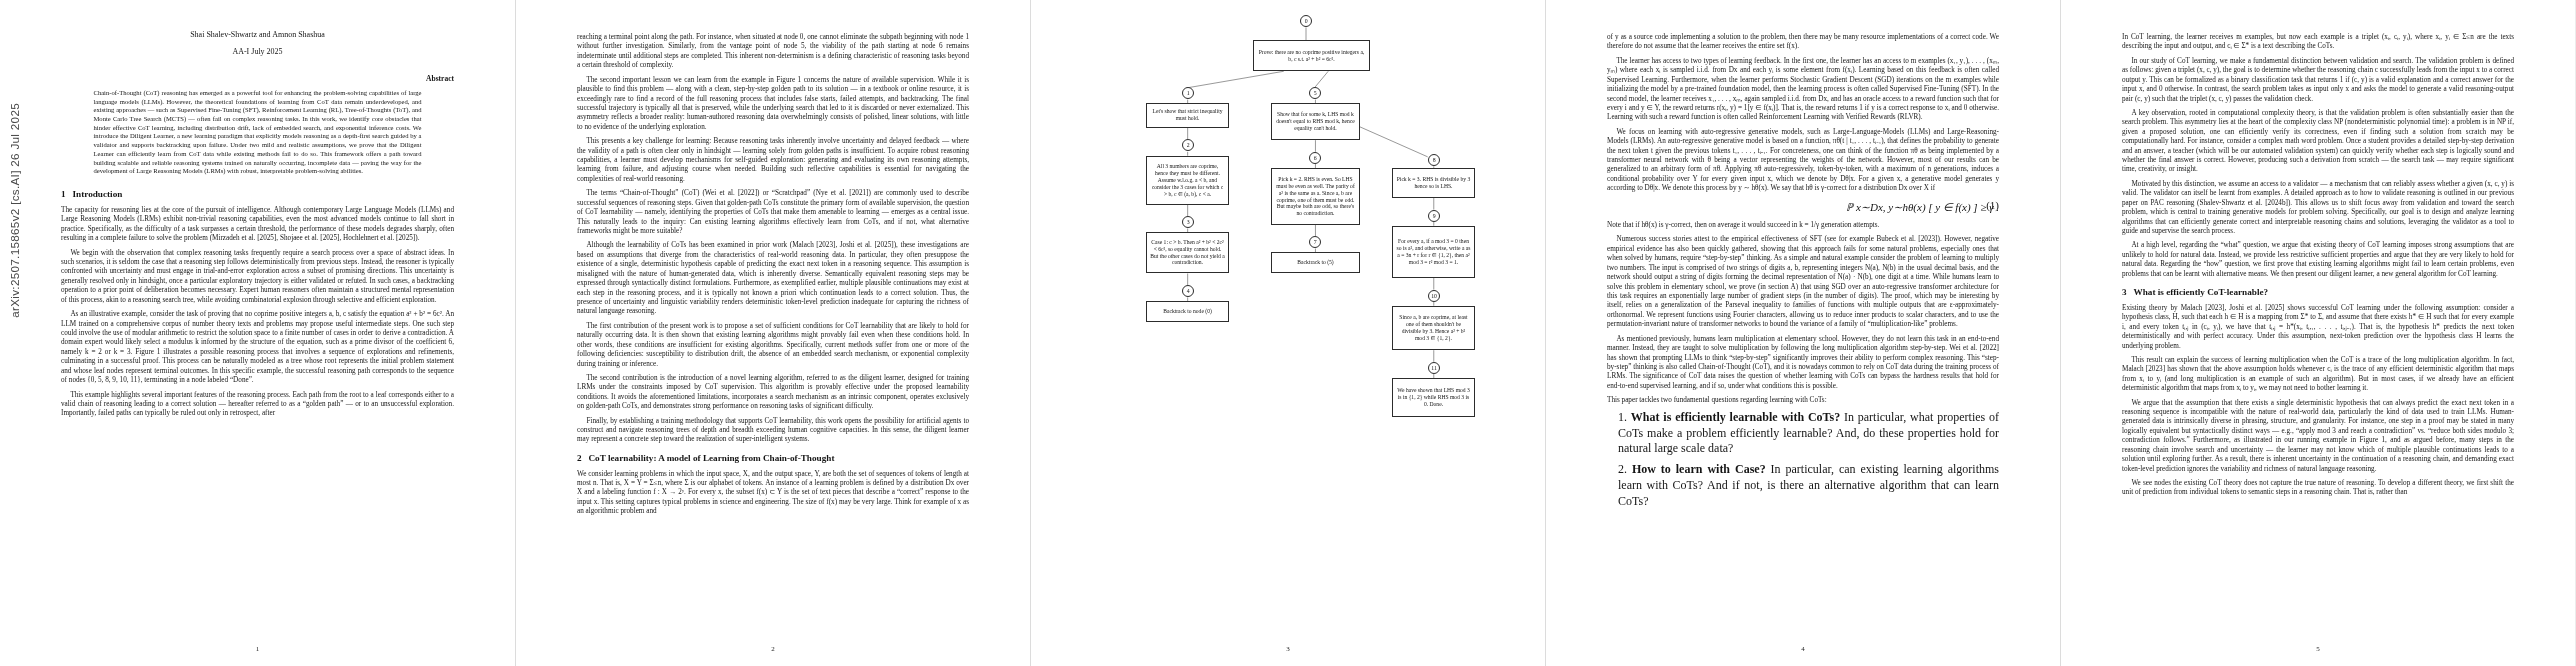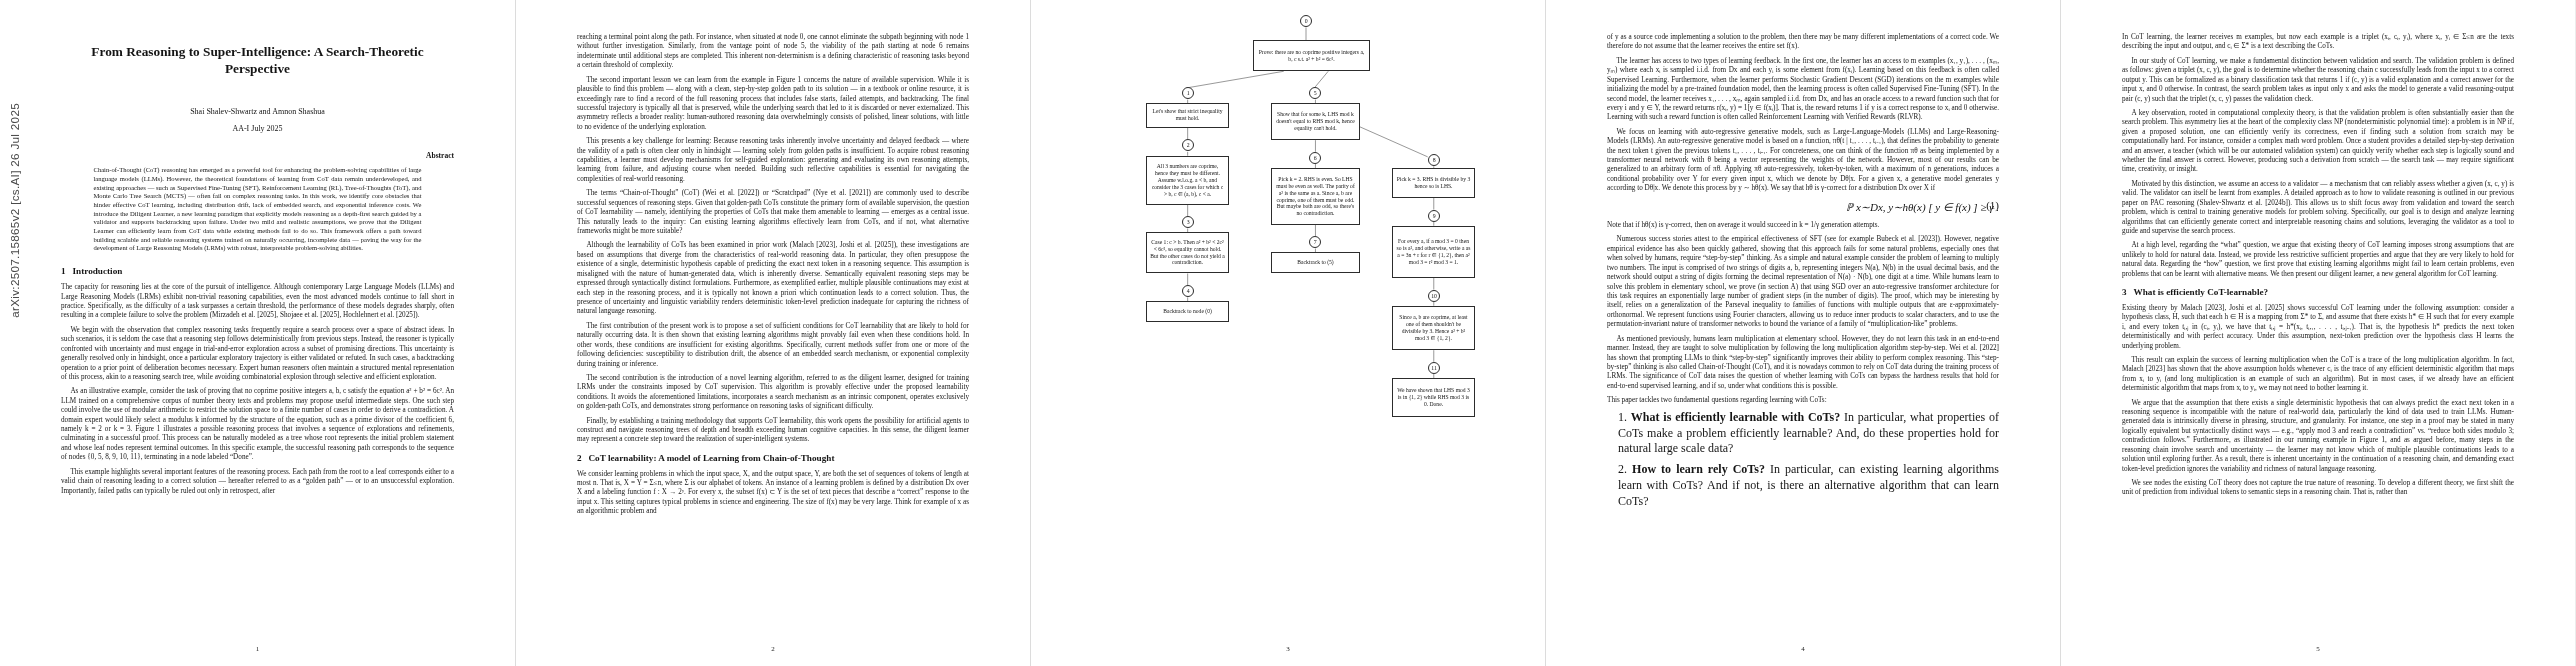--- a/index.html
+++ b/index.html
@@ -36,21 +36,20 @@
                font-size:5.8px; display:flex; align-items:center; justify-content:center; background:#fff; }
 </style>
 </head>
 <body>
 
 <div class="canvas">
 
   <div class="page">
     <div class="watermark">arXiv:2507.15865v2  [cs.AI]  26 Jul 2025</div>
     <div class="text-col">
-      <h1 class="title">From Reasoning to Super-Intelligence: A Search-Theoretic Perspective</h1>
       <div class="authors">Shai Shalev-Shwartz and Amnon Shashua</div>
       <div class="venue">AA-I July 2025</div>
       <div class="abs-head">Abstract</div>
       <p class="abstract">Chain-of-Thought (CoT) reasoning has emerged as a powerful tool for enhancing the problem-solving capabilities of large language models (LLMs). However, the theoretical foundations of learning from CoT data remain underdeveloped, and existing approaches — such as Supervised Fine-Tuning (SFT), Reinforcement Learning (RL), Tree-of-Thoughts (ToT), and Monte Carlo Tree Search (MCTS) — often fail on complex reasoning tasks. In this work, we identify core obstacles that hinder effective CoT learning, including distribution drift, lack of embedded search, and exponential inference costs. We introduce the Diligent Learner, a new learning paradigm that explicitly models reasoning as a depth-first search guided by a validator and supports backtracking upon failure. Under two mild and realistic assumptions, we prove that the Diligent Learner can efficiently learn from CoT data while existing methods fail to do so. This framework offers a path toward building scalable and reliable reasoning systems trained on naturally occurring, incomplete data — paving the way for the development of Large Reasoning Models (LRMs) with robust, interpretable problem-solving abilities.</p>
       <h2 class="sec-head">1&nbsp;&nbsp;&nbsp;Introduction</h2>
       <p class="body noindent">The capacity for reasoning lies at the core of the pursuit of intelligence. Although contemporary Large Language Models (LLMs) and Large Reasoning Models (LRMs) exhibit non-trivial reasoning capabilities, even the most advanced models continue to fall short in practice. Specifically, as the difficulty of a task surpasses a certain threshold, the performance of these models degrades sharply, often resulting in a complete failure to solve the problem (Mirzadeh et al. [2025], Shojaee et al. [2025], Hochlehnert et al. [2025]).</p>
       <p class="body">We begin with the observation that complex reasoning tasks frequently require a search process over a space of abstract ideas. In such scenarios, it is seldom the case that a reasoning step follows deterministically from previous steps. Instead, the reasoner is typically confronted with uncertainty and must engage in trial-and-error exploration across a subset of promising directions. This uncertainty is generally resolved only in hindsight, once a particular exploratory trajectory is either validated or refuted. In such cases, a backtracking operation to a prior point of deliberation becomes necessary. Expert human reasoners often maintain a structured mental representation of this process, akin to a reasoning search tree, while avoiding combinatorial explosion through selective and efficient exploration.</p>
       <p class="body">As an illustrative example, consider the task of proving that no coprime positive integers a, b, c satisfy the equation a² + b² = 6c². An LLM trained on a comprehensive corpus of number theory texts and problems may propose useful intermediate steps. One such step could involve the use of modular arithmetic to restrict the solution space to a finite number of cases in order to derive a contradiction. A domain expert would likely select a modulus k informed by the structure of the equation, such as a prime divisor of the coefficient 6, namely k = 2 or k = 3. Figure 1 illustrates a possible reasoning process that involves a sequence of explorations and refinements, culminating in a successful proof. This process can be naturally modeled as a tree whose root represents the initial problem statement and whose leaf nodes represent terminal outcomes. In this specific example, the successful reasoning path corresponds to the sequence of nodes {0, 5, 8, 9, 10, 11}, terminating in a node labeled “Done”.</p>
       <p class="body">This example highlights several important features of the reasoning process. Each path from the root to a leaf corresponds either to a valid chain of reasoning leading to a correct solution — hereafter referred to as a “golden path” — or to an unsuccessful exploration. Importantly, failed paths can typically be ruled out only in retrospect, after</p>
     </div>
@@ -126,39 +125,39 @@
     <div class="tree-box" style="left:361px;top:168px;width:83px;height:30px;">Pick k = 3. RHS is divisible by 3 hence so is LHS.</div>
     <div class="tree-box" style="left:361px;top:226px;width:83px;height:52px;">For every a, if a mod 3 = 0 then so is a², and otherwise, write a as a = 3n + r for r ∈ {1, 2}, then a² mod 3 = r² mod 3 = 1.</div>
     <div class="tree-box" style="left:361px;top:306px;width:83px;height:44px;">Since a, b are coprime, at least one of them shouldn't be divisible by 3. Hence a² + b² mod 3 ∈ {1, 2}.</div>
     <div class="tree-box final" style="left:361px;top:378px;width:83px;height:39px;">We have shown that LHS mod 3 is in {1, 2} while RHS mod 3 is 0. Done.</div>
 
     <div class="page-number">3</div>
   </div>
 
   <div class="page">
     <div class="text-col pad-top">
-      <p class="body noindent">of y as a source code implementing a solution to the problem, then there may be many different implementations of a correct code. We therefore do not assume that the learner receives the entire set f(x).</p>
+      <p class="body noindent">of y as a source code implementing a solution to the problem, then there may be many resource implementations of a correct code. We therefore do not assume that the learner receives the entire set f(x).</p>
       <p class="body">The learner has access to two types of learning feedback. In the first one, the learner has an access to m examples (x₁, y₁), . . . , (xₘ, yₘ) where each xᵢ is sampled i.i.d. from Dx and each yᵢ is some element from f(xᵢ). Learning based on this feedback is often called Supervised Learning. Furthermore, when the learner performs Stochastic Gradient Descent (SGD) iterations on the m examples while initializing the model by a pre-trained foundation model, then the learning process is often called Supervised Fine-Tuning (SFT). In the second model, the learner receives x₁, . . . , xₘ, again sampled i.i.d. from Dx, and has an oracle access to a reward function such that for every i and y ∈ Y, the reward returns r(xᵢ, y) = 1[y ∈ f(xᵢ)]. That is, the reward returns 1 if y is a correct response to xᵢ and 0 otherwise. Learning with such a reward function is often called Reinforcement Learning with Verified Rewards (RLVR).</p>
       <p class="body">We focus on learning with auto-regressive generative models, such as Large-Language-Models (LLMs) and Large-Reasoning-Models (LRMs). An auto-regressive generative model is based on a function, πθ(t | t₁, . . . , tᵢ₋₁), that defines the probability to generate the next token t given the previous tokens t₁, . . . , tᵢ₋₁. For concreteness, one can think of the function πθ as being implemented by a transformer neural network with θ being a vector representing the weights of the network. However, most of our results can be generalized to an arbitrary form of πθ. Applying πθ auto-regressively, token-by-token, with a maximum of n generations, induces a conditional probability over Y for every given input x, which we denote by Dθ|x. For a given x, a generative model generates y according to Dθ|x. We denote this process by y ∼ hθ(x). We say that hθ is γ-correct for a distribution Dx over X if</p>
       <div class="eq-row">
         <span>ℙ x∼Dx, y∼hθ(x) [ y ∈ f(x) ] ≥ γ .</span>
         <span class="eq-num">(1)</span>
       </div>
       <p class="body noindent">Note that if hθ(x) is γ-correct, then on average it would succeed in k = 1/γ generation attempts.</p>
       <p class="body">Numerous success stories attest to the empirical effectiveness of SFT (see for example Bubeck et al. [2023]). However, negative empirical evidence has also been quickly gathered, showing that this approach fails for some natural problems, especially ones that when solved by humans, require “step-by-step” thinking. As a simple and natural example consider the problem of learning to multiply two numbers. The input is comprised of two strings of digits a, b, representing integers N(a), N(b) in the usual decimal basis, and the network should output a string of digits forming the decimal representation of N(a) · N(b), one digit at a time. While humans learn to solve this problem in elementary school, we prove (in section A) that using SGD over an auto-regressive transformer architecture for this task requires an exponentially large number of gradient steps (in the number of digits). The proof, which may be interesting by itself, relies on a generalization of the Parseval inequality to families of functions with multiple outputs that are ε-approximately-orthonormal. We represent functions using Fourier characters, allowing us to reduce inner products to scalar characters, and to use the permutation-invariant nature of transformer networks to bound the variance of a family of “multiplication-like” problems.</p>
       <p class="body">As mentioned previously, humans learn multiplication at elementary school. However, they do not learn this task in an end-to-end manner. Instead, they are taught to solve multiplication by following the long multiplication algorithm step-by-step. Wei et al. [2022] has shown that prompting LLMs to think “step-by-step” significantly improves their ability to perform complex reasoning. This “step-by-step” thinking is also called Chain-of-Thought (CoT), and it is nowadays common to rely on CoT data during the training process of LRMs. The significance of CoT data raises the question of whether learning with CoTs can bypass the hardness results that hold for end-to-end supervised learning, and if so, under what conditions this is possible.</p>
       <p class="q-intro">This paper tackles two fundamental questions regarding learning with CoTs:</p>
       <p class="q-item">
         <span>1.</span>
         <span class="b">What is efficiently learnable with CoTs?</span>
         <span>In particular, what properties of CoTs make a problem efficiently learnable? And, do these properties hold for natural large scale data?</span>
       </p>
       <p class="q-item">
         <span>2.</span>
-        <span class="b">How to learn rely CoTs?</span>
+        <span class="b">How to learn with Case?</span>
         <span>In particular, can existing learning algorithms learn with CoTs? And if not, is there an alternative algorithm that can learn CoTs?</span>
       </p>
     </div>
     <div class="page-number">4</div>
   </div>
 
   <div class="page">
     <div class="text-col pad-top">
       <p class="body noindent">In CoT learning, the learner receives m examples, but now each example is a triplet (xᵢ, cᵢ, yᵢ), where xᵢ, yᵢ ∈ Σ≤n are the texts describing the input and output, and cᵢ ∈ Σ* is a text describing the CoTs.</p>
       <p class="body">In our study of CoT learning, we make a fundamental distinction between validation and search. The validation problem is defined as follows: given a triplet (x, c, y), the goal is to determine whether the reasoning chain c successfully leads from the input x to a correct output y. This can be formalized as a binary classification task that returns 1 if (c, y) is a valid explanation and a correct answer for the input x, and 0 otherwise. In contrast, the search problem takes as input only x and asks the model to generate a valid reasoning-output pair (c, y) such that the triplet (x, c, y) passes the validation check.</p>

